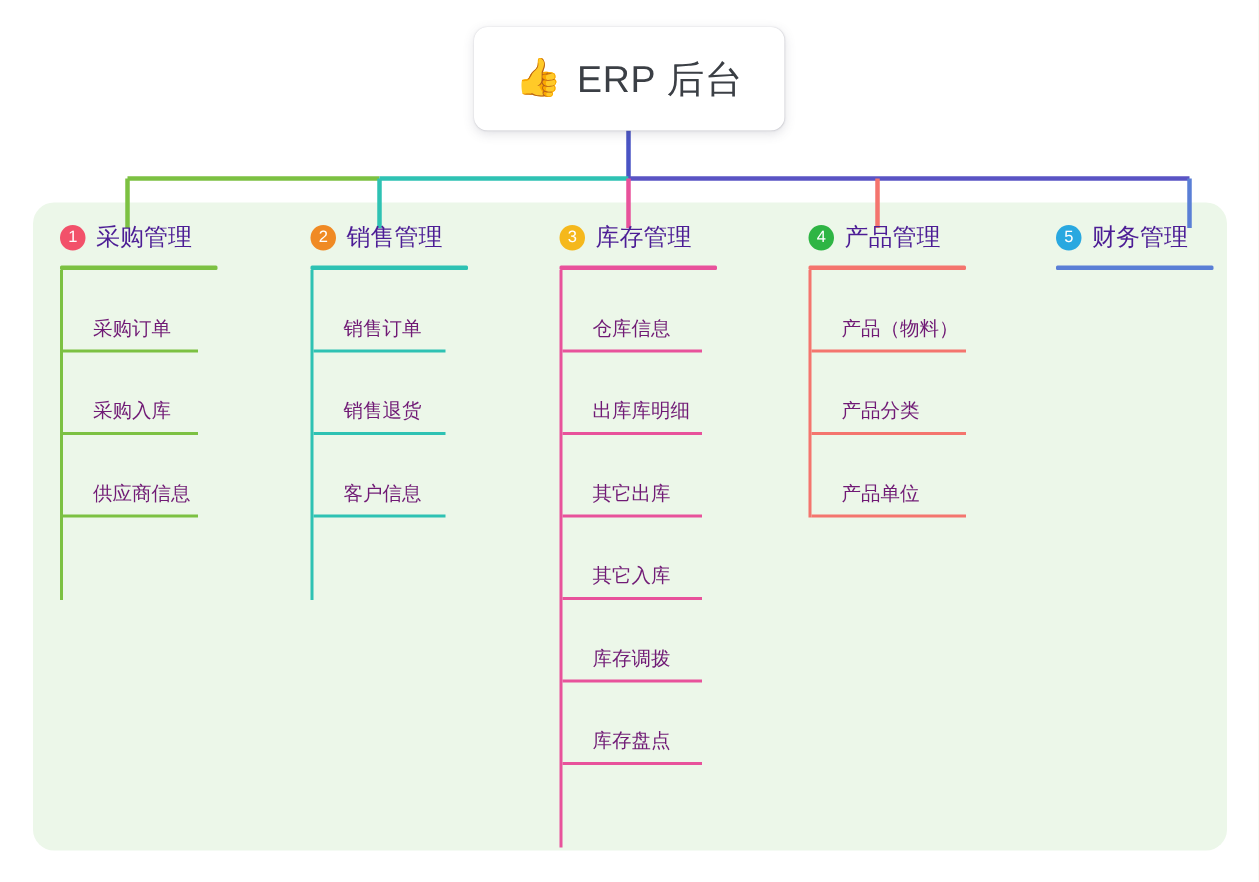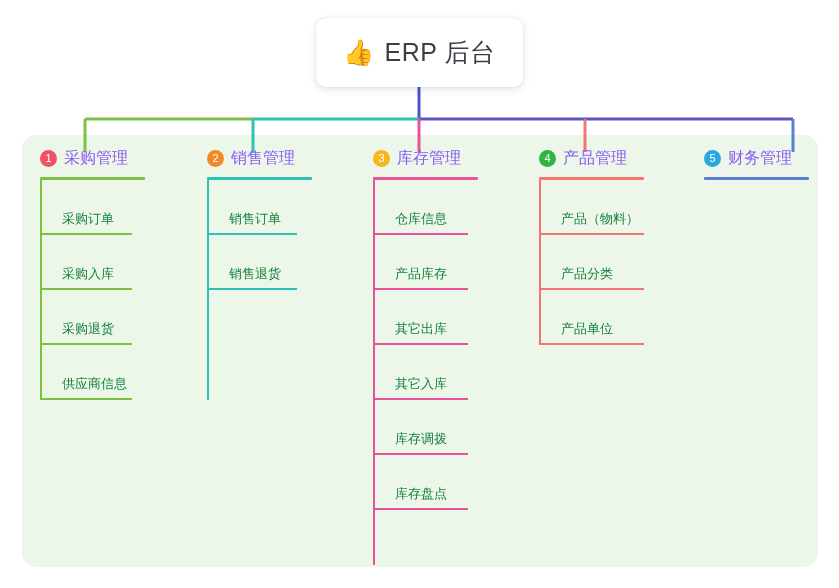--- a/index.html
+++ b/index.html
@@ -88,21 +88,21 @@
     border-radius: 50%;
     color: #ffffff;
     font-size: 11px;
     line-height: 17px;
     text-align: center;
     font-weight: normal;
     flex: 0 0 auto;
   }
   .col-title {
     font-size: 16px;
-    color: #8b5cf6;
+    color: #4c1d95;
   }
   .col-rule {
     height: 3px;
     margin-top: 7px;
     border-radius: 1px;
   }
 
   
   .leaves {
     position: relative;
@@ -115,21 +115,21 @@
     width: 2px;
   }
   .leaf {
     position: relative;
     height: 55px;
     box-sizing: border-box;
     padding-left: 22px;
   }
   .leaf-text {
     font-size: 13px;
-    color: #15803d;
+    color: #701a75;
     position: absolute;
     left: 22px;
     bottom: 7px;
     white-space: nowrap;
   }
   .leaf-rule {
     position: absolute;
     left: 2px;
     bottom: 0;
     height: 2px;
@@ -170,24 +170,20 @@
           <div class="spine" style="background: rgb(124, 193, 66); height: 220px;"></div>
           <div class="leaf">
             <span class="leaf-text">采购订单</span>
             <div class="leaf-rule" style="width: 90px; background: rgb(124, 193, 66);"></div>
           </div>
           <div class="leaf">
             <span class="leaf-text">采购入库</span>
             <div class="leaf-rule" style="width: 90px; background: rgb(124, 193, 66);"></div>
           </div>
           <div class="leaf">
-            <span class="leaf-text">采购退货</span>
-            <div class="leaf-rule" style="width: 90px; background: rgb(124, 193, 66);"></div>
-          </div>
-          <div class="leaf">
             <span class="leaf-text">供应商信息</span>
             <div class="leaf-rule" style="width: 90px; background: rgb(124, 193, 66);"></div>
           </div>
         </div>
       </div>
       <div class="column" style="left: 207px;">
         <div class="col-head">
           <span class="badge" style="background: rgb(240, 138, 36);">2</span>
           <span class="col-title">销售管理</span>
         </div>
@@ -195,36 +191,40 @@
         <div class="leaves">
           <div class="spine" style="background: rgb(46, 194, 179); height: 220px;"></div>
           <div class="leaf">
             <span class="leaf-text">销售订单</span>
             <div class="leaf-rule" style="width: 88px; background: rgb(46, 194, 179);"></div>
           </div>
           <div class="leaf">
             <span class="leaf-text">销售退货</span>
             <div class="leaf-rule" style="width: 88px; background: rgb(46, 194, 179);"></div>
           </div>
+          <div class="leaf">
+            <span class="leaf-text">客户信息</span>
+            <div class="leaf-rule" style="width: 88px; background: rgb(46, 194, 179);"></div>
+          </div>
         </div>
       </div>
       <div class="column" style="left: 373px;">
         <div class="col-head">
           <span class="badge" style="background: rgb(245, 184, 28);">3</span>
           <span class="col-title">库存管理</span>
         </div>
         <div class="col-rule" style="width: 105px; background: rgb(232, 82, 155);"></div>
         <div class="leaves">
           <div class="spine" style="background: rgb(232, 82, 155); height: 385px;"></div>
           <div class="leaf">
             <span class="leaf-text">仓库信息</span>
             <div class="leaf-rule" style="width: 93px; background: rgb(232, 82, 155);"></div>
           </div>
           <div class="leaf">
-            <span class="leaf-text">产品库存</span>
+            <span class="leaf-text">出库库明细</span>
             <div class="leaf-rule" style="width: 93px; background: rgb(232, 82, 155);"></div>
           </div>
           <div class="leaf">
             <span class="leaf-text">其它出库</span>
             <div class="leaf-rule" style="width: 93px; background: rgb(232, 82, 155);"></div>
           </div>
           <div class="leaf">
             <span class="leaf-text">其它入库</span>
             <div class="leaf-rule" style="width: 93px; background: rgb(232, 82, 155);"></div>
           </div>

